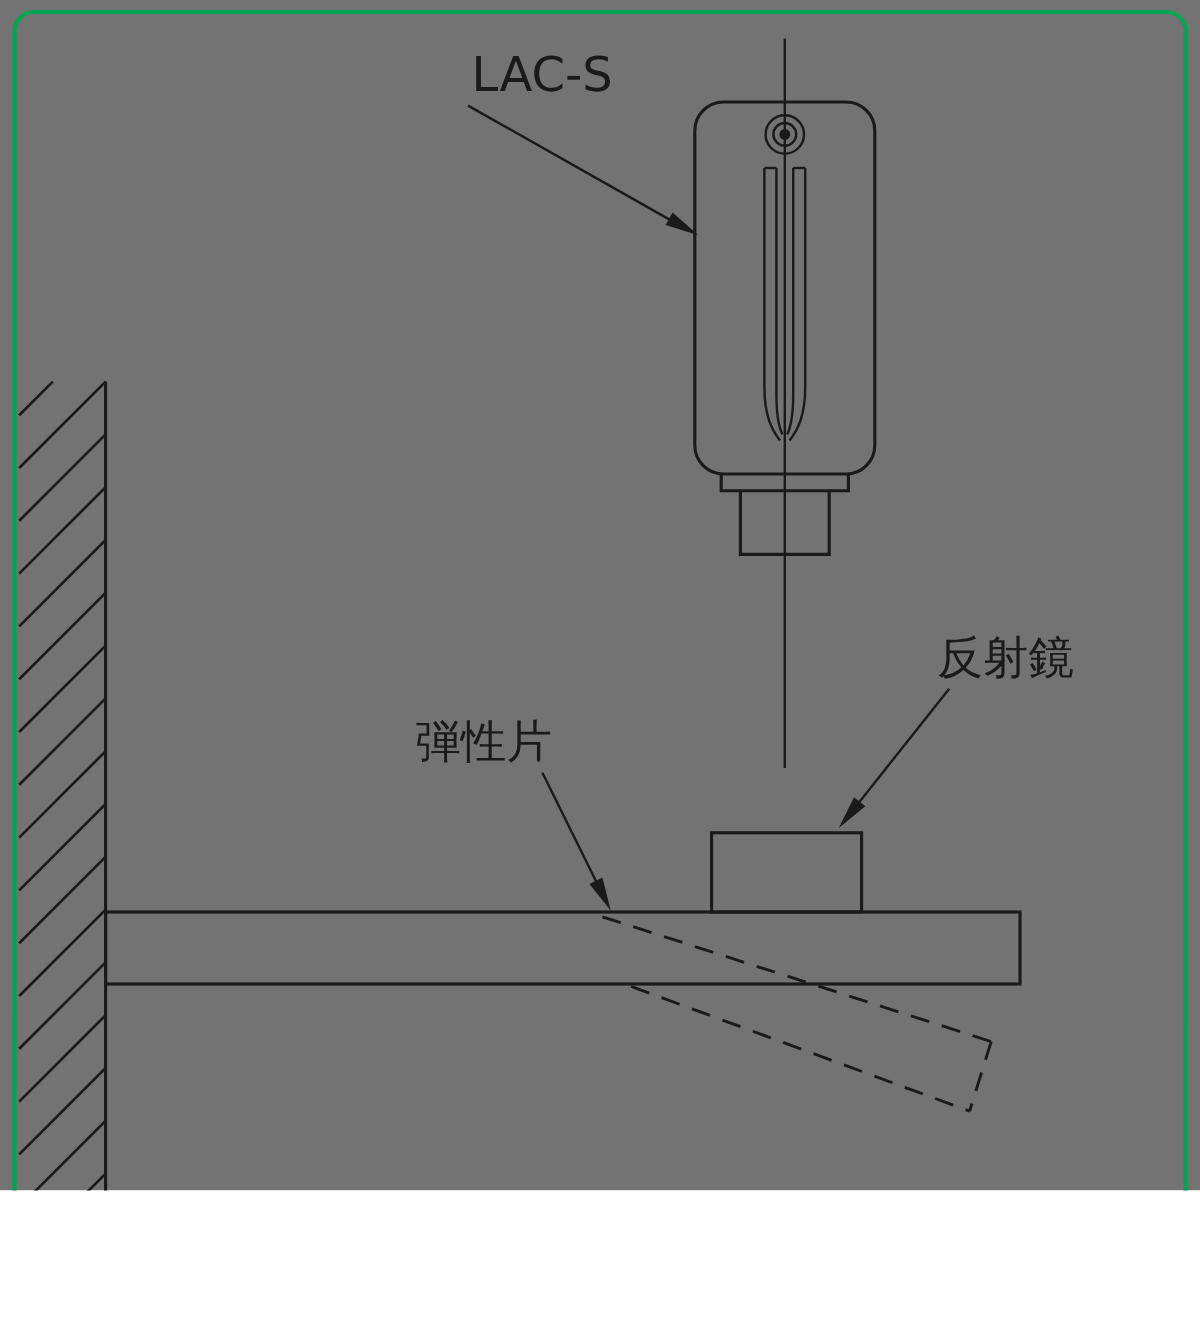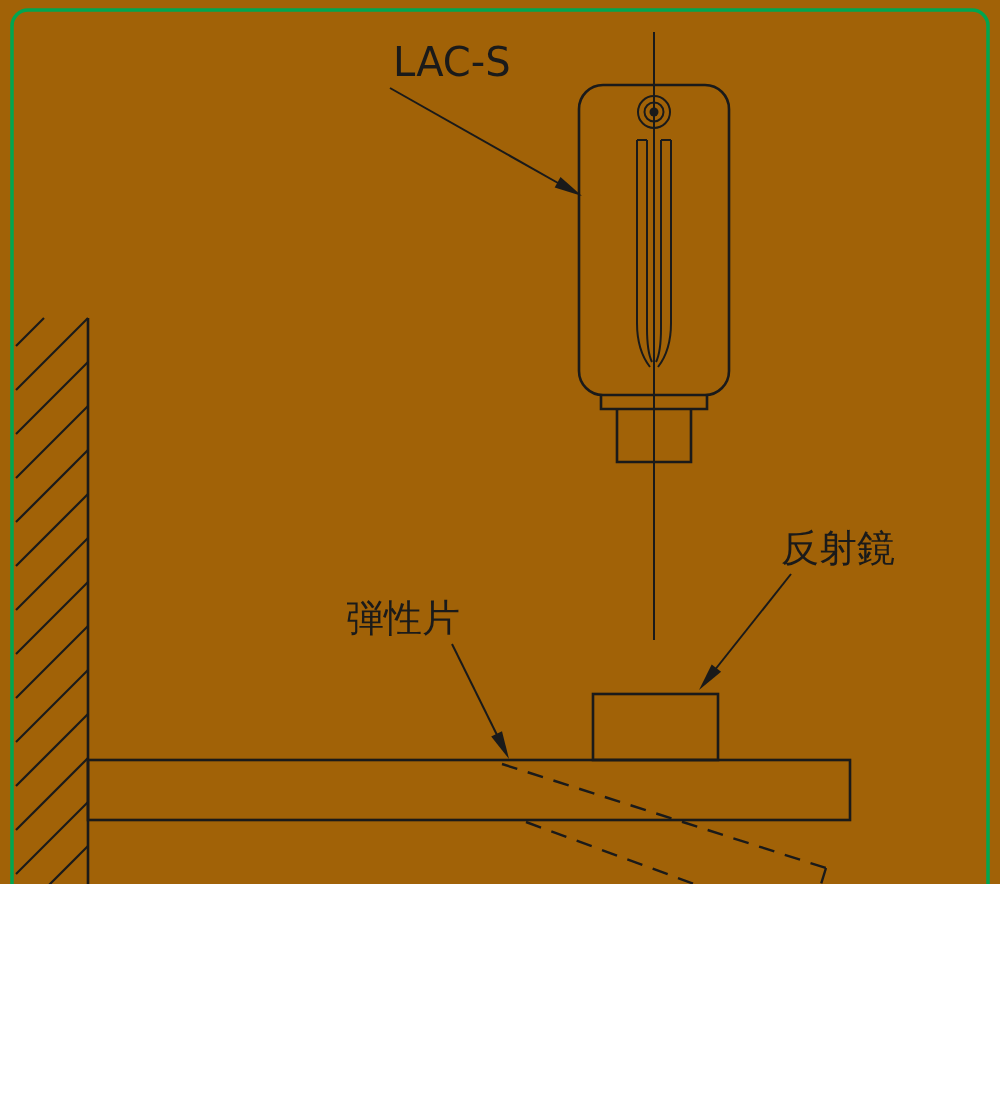--- a/index.html
+++ b/index.html
@@ -3,22 +3,22 @@
 <meta charset="utf-8">
 <style>
   html, body {
     margin: 0;
     padding: 0;
     background: #ffffff;
   }
   .canvas {
     position: relative;
     width: 1000px;
-    height: 884px;
-    background: #a16207;
+    height: 992px;
+    background: #737373;
     font-family: "DejaVu Sans", "Liberation Sans", sans-serif;
   }
   svg { display: block; }
   .outline { fill: none; stroke: #1a1a1a; stroke-width: 2.6; }
   .thin    { fill: none; stroke: #1a1a1a; stroke-width: 2.0; }
   .hatch   { stroke: #1a1a1a; stroke-width: 2.2; }
   .dashed  { fill: none; stroke: #1a1a1a; stroke-width: 2.4; stroke-dasharray: 16 11; }
   .arrow   { fill: #1a1a1a; stroke: none; }
   .label   { fill: #1a1a1a; font-family: "DejaVu Sans", "Liberation Sans", sans-serif; }
 </style>

